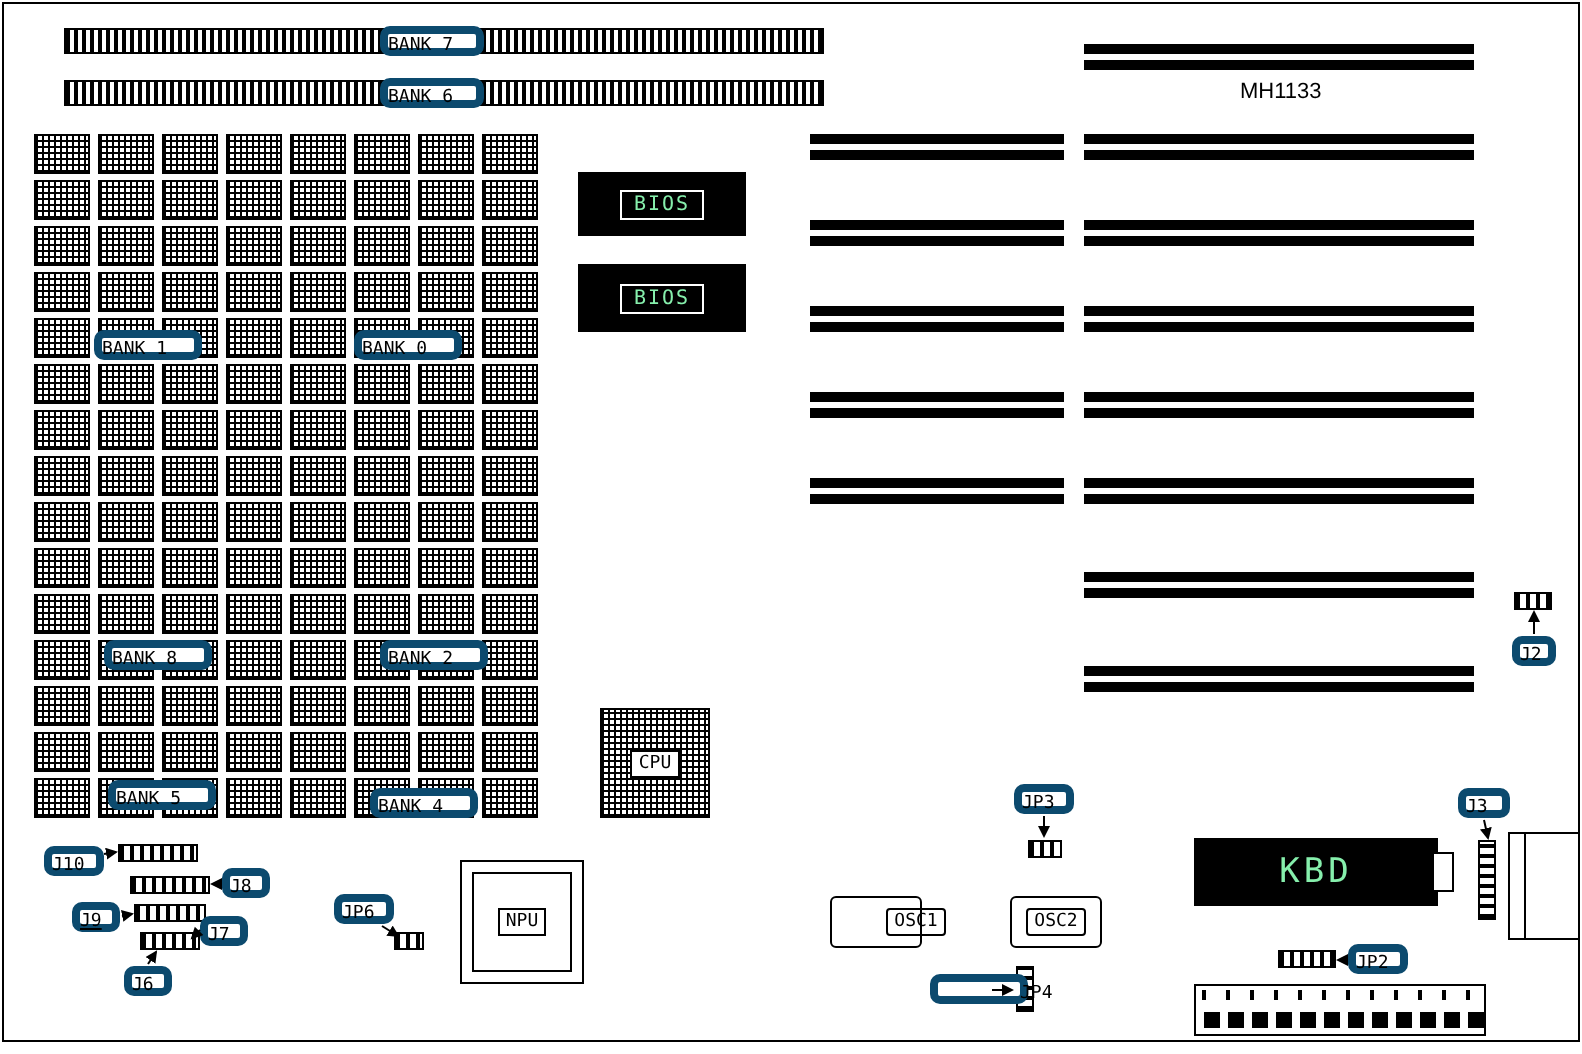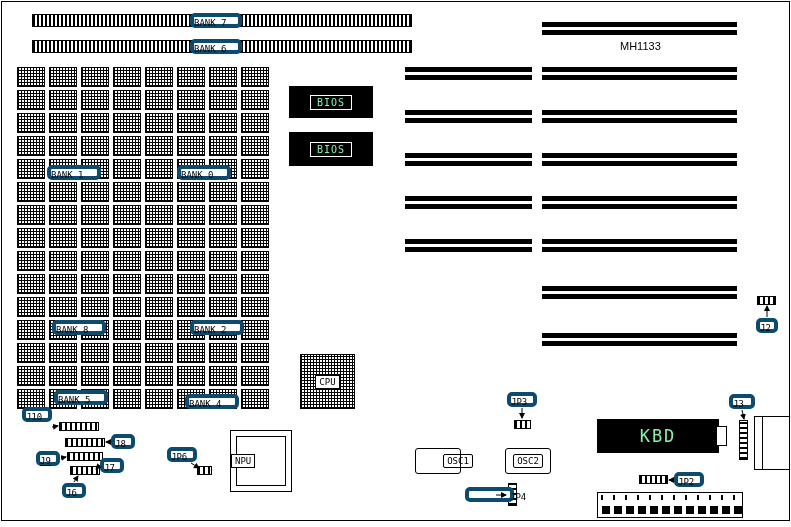--- a/index.html
+++ b/index.html
@@ -33,21 +33,21 @@
 
   .blk { position:absolute; background:#000; color:#86efac; display:flex; align-items:center; justify-content:center; }
   .bios-label { border:1px solid #fff; padding:1px 6px; font-size:10px; letter-spacing:1px; }
   .kbd-label { font-size:17px; letter-spacing:2px; }
 
   .cpu { position:absolute; left:298px; top:352px; width:55px; height:55px; border:1px solid #000;
          display:flex; align-items:center; justify-content:center; z-index:2; }
   .cpu-label { background:#fff; border:1px solid #000; font-size:9px; line-height:12px; padding:0 3px; }
 
   .npu { position:absolute; left:228px; top:428px; width:62px; height:62px; border:1px solid #000;
-         display:flex; align-items:center; background:#fff; }
+         display:flex; align-items:center; justify-content:center; background:#fff; }
   .npu-inner { position:absolute; inset:5px; border:1px solid #000; }
   .npu-label { position:relative; background:#fff; border:1px solid #000; font-size:9px; line-height:12px; padding:0 3px; z-index:2; }
 
   .osc { position:absolute; width:46px; height:26px; border:1px solid #000; border-radius:3px;
          display:flex; align-items:center; justify-content:center; background:#fff; }
   .osc-label { border:1px solid #000; border-radius:2px; font-size:9px; line-height:12px; padding:0 3px; }
 
   .model { position:absolute; left:618px; top:38px; font-family:"Liberation Sans",sans-serif; font-size:11px; z-index:2; }
 
   .pwr { position:absolute; left:595px; top:490px; width:146px; height:26px; border:1px solid #000; background:#fff; }
@@ -272,21 +272,21 @@
   <div class="jh" style="left:63px;  top:436px; width:40px;"></div>
   <div class="jh" style="left:65px;  top:450px; width:36px;"></div>
   <div class="jh" style="left:68px;  top:464px; width:30px;"></div>
   <div class="jh" style="left:195px; top:464px; width:15px;"></div>
   <div class="jh" style="left:512px; top:418px; width:17px;"></div>
   <div class="jv" style="left:506px; top:481px; height:23px;"></div>
   <div class="jh" style="left:637px; top:473px; width:29px;"></div>
   <div class="jv" style="left:737px; top:418px; height:40px;"></div>
   <div class="jh" style="left:755px; top:294px; width:19px;"></div>
 
-  <div class="box" style="left:20px;  top:405px; width:30px;">J10</div>
+  <div class="box" style="left:20px;  top:421px; width:30px;">J10</div>
   <div class="box" style="left:109px; top:432px; width:24px;">J8</div>
   <div class="box" style="left:34px;  top:449px; width:24px;text-decoration:underline;">J9</div>
   <div class="box" style="left:98px;  top:456px; width:24px;">J7</div>
   <div class="box" style="left:60px;  top:481px; width:24px;">J6</div>
   <div class="box" style="left:165px; top:445px; width:30px;">JP6</div>
   <div class="box" style="left:505px; top:390px; width:30px;">JP3</div>
   <div class="box" style="left:463px; top:485px; width:30px;padding-left:41px;">JP4</div>
   <div class="box" style="left:672px; top:470px; width:30px;">JP2</div>
   <div class="box" style="left:727px; top:392px; width:26px;">J3</div>
   <div class="box" style="left:754px; top:316px; width:22px;">J2</div>

